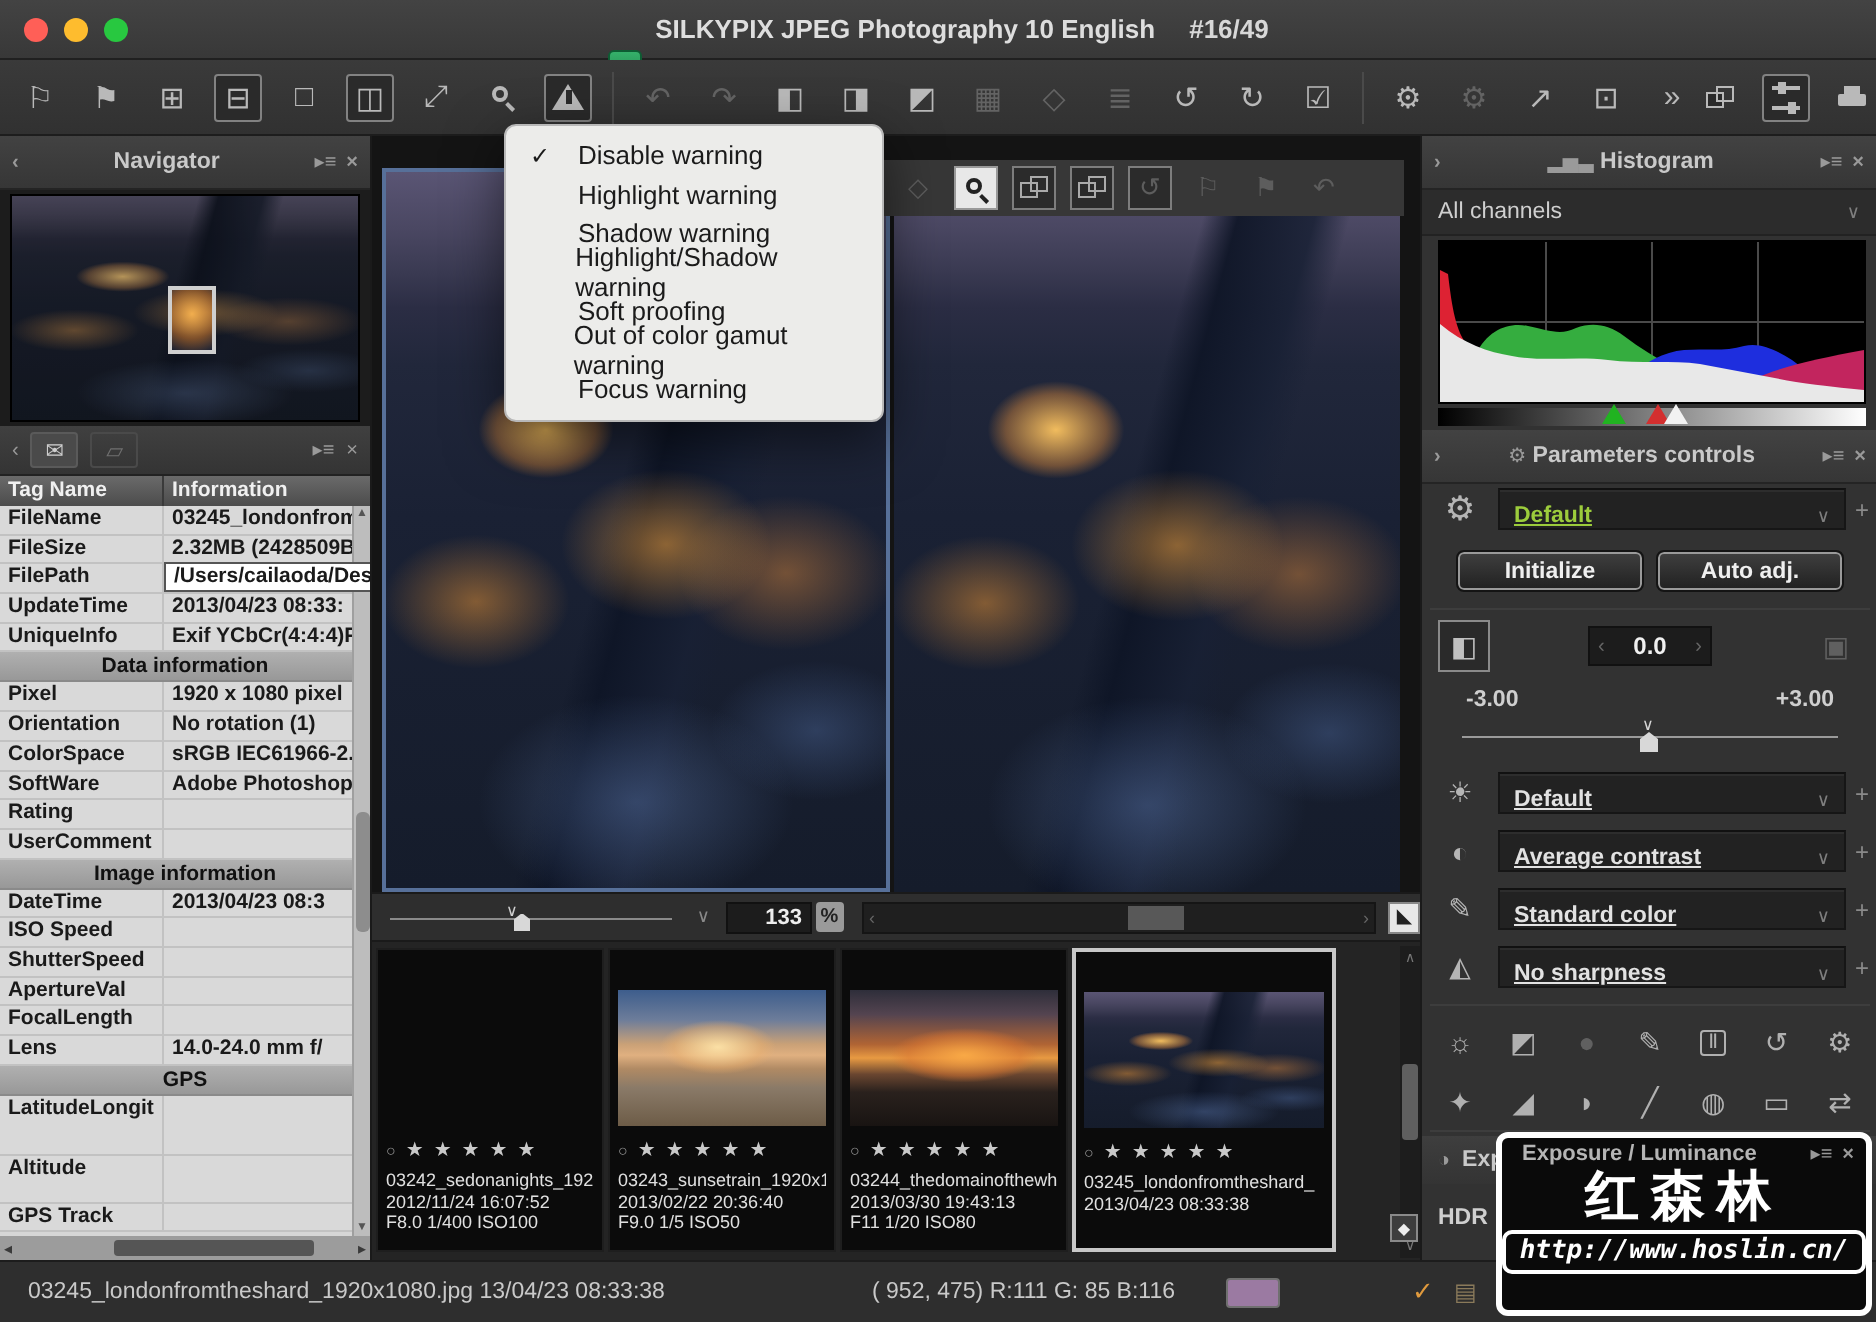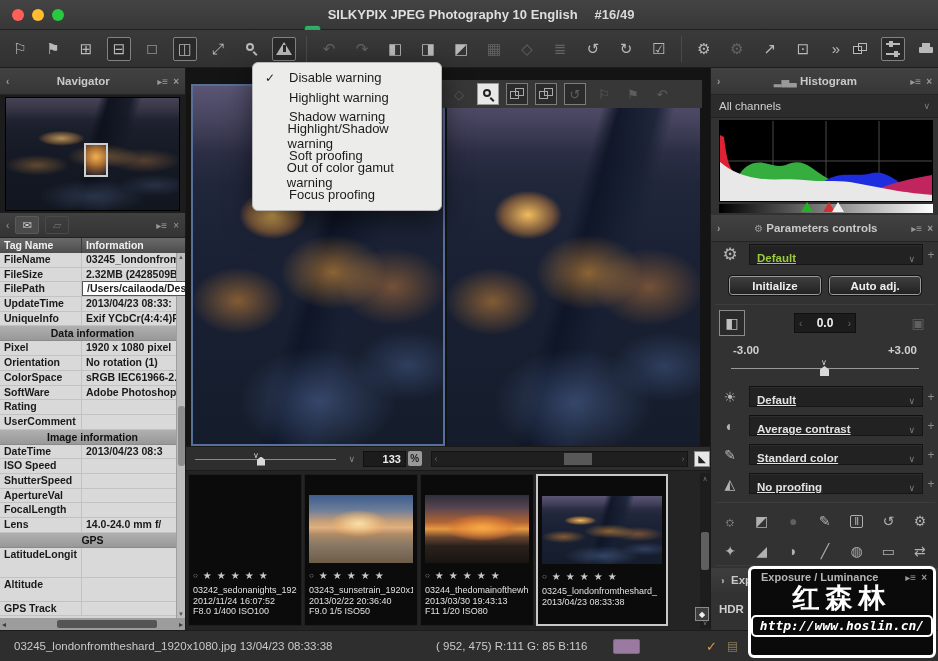--- a/index.html
+++ b/index.html
@@ -544,21 +544,21 @@
       <div class="menu-item">
         <span class="chk"></span>
         <span>Soft proofing</span>
       </div>
       <div class="menu-item">
         <span class="chk"></span>
         <span>Out of color gamut warning</span>
       </div>
       <div class="menu-item">
         <span class="chk"></span>
-        <span>Focus proofing</span>
+        <span>Focus warning</span>
       </div>
     </div>
 
   <div id="rightpanel">
     <div class="panel-hd">
       <span class="hd-ic">›</span>
       <span class="grow"><span class="hd-ic">▂▅▃</span>
         <span>Histogram</span></span>
       <span class="hd-ic">▸≡</span>
       <span class="hd-ic">×</span>
@@ -650,21 +650,21 @@
           <span class="rp-ic">✎</span>
           <div class="dd-box">
             <span class="val">Standard color</span>
             <span class="dd-chev">∨</span>
           </div>
           <span class="dd-plus">+</span>
         </div>
         <div class="rp-row" style="top: 405px;">
           <span class="rp-ic">◭</span>
           <div class="dd-box">
-            <span class="val">No proofing</span>
+            <span class="val">No sharpness</span>
             <span class="dd-chev">∨</span>
           </div>
           <span class="dd-plus">+</span>
         </div>
       </div>
 
     <div class="divline" style="top:434px;"></div>
     <div id="toolgrid">
         <div class="toolgrid-row" style="top: 440px;">
           <span class="tg-btn">☼</span>

